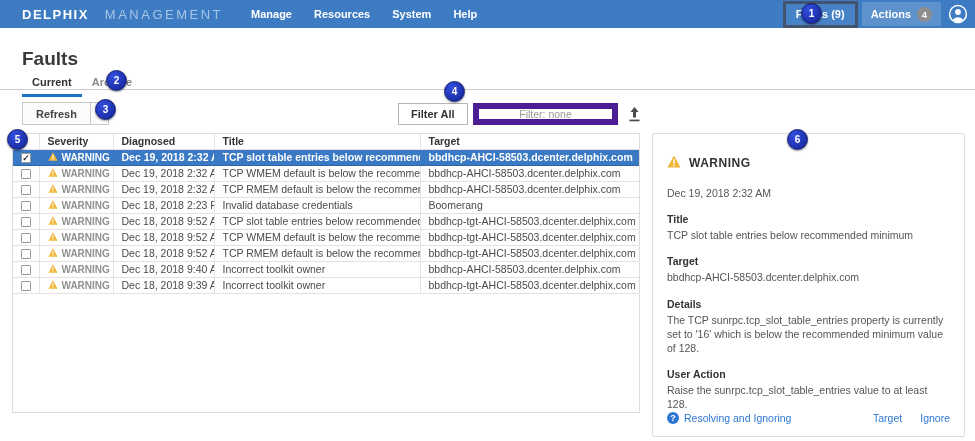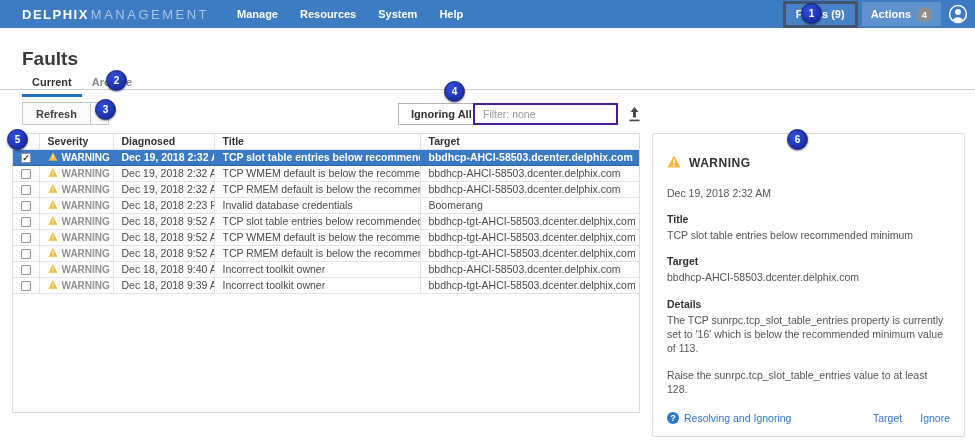--- a/index.html
+++ b/index.html
@@ -3,21 +3,21 @@
 <meta charset="utf-8">
 <style>
   * { margin:0; padding:0; box-sizing:border-box; }
   html,body { width:975px; height:441px; background:#fff; font-family:"Liberation Sans", sans-serif; }
   .screen { position:relative; width:975px; height:441px; overflow:hidden; background:#fff; }
 
   
   .topbar { position:absolute; left:0; top:0; width:975px; height:28px; background:#3d7bc2; display:flex; align-items:center; }
   .brand { margin-left:22px; white-space:nowrap; }
   .brand-primary { color:#fff; font-weight:bold; font-size:13px; letter-spacing:1.5px;margin-top:8px; }
-  .brand-secondary { color:#a6c4e6; font-size:13px; letter-spacing:2.5px; margin-left:2px; }
+  .brand-secondary { color:#a6c4e6; font-size:13px; letter-spacing:2.5px; margin-left:16px; }
   .menus { display:flex; margin-left:17px; }
   .menu-item { color:#fff; font-size:11px; font-weight:bold; padding:0 11px; cursor:pointer; }
   .topbar-right { position:absolute; right:0; top:0; height:28px; display:flex; align-items:center; }
   .faults-highlight { border:3px solid #44546e; height:27px; display:flex; align-items:center; margin-right:4px; }
   .faults-btn { background:#4782c6; border:none; color:#fff; font-weight:bold; font-size:11px; height:21px; padding:0 10px; font-family:inherit; cursor:pointer; }
   .actions-btn { background:#5e92cd; border:none; color:#fff; font-weight:bold; font-size:11px; height:24px; padding:0 9px; display:flex; align-items:center; gap:6px; font-family:inherit; cursor:pointer; }
   .actions-badge { background:#8e8e8e; color:#fff; font-size:9.5px; font-weight:bold; width:15px; height:15px; border-radius:50%; display:flex; align-items:center; justify-content:center; }
   .avatar { width:22px; height:22px; margin:0 6px 0 6px; display:flex; align-items:center; justify-content:center; }
 
   
@@ -26,21 +26,21 @@
   .tab { font-size:11px; padding:4px 10px 6px 10px; color:#8a8a8a; cursor:pointer; font-weight:bold; }
   .tab.active { color:#333; border-bottom:3px solid #1f70c4; }
   .tabs-divider { position:absolute; left:0; top:89px; width:975px; height:1px; background:#ccc; }
 
   
   .refresh-group { position:absolute; left:22px; top:102px; display:flex; height:23px; }
   .refresh-btn { background:#fcfcfc; border:1px solid #c8c8c8; border-right:none; color:#444; font-weight:bold; font-size:11px; padding:0 13px; font-family:inherit; cursor:pointer; }
   .refresh-caret { background:#fcfcfc; border:1px solid #c8c8c8; width:19px; display:flex; align-items:center; justify-content:center; cursor:pointer; }
   .caret-down { width:0; height:0; border-left:4px solid transparent; border-right:4px solid transparent; border-top:5px solid #555; }
   .resolve-all-btn { position:absolute; left:398px; top:103px; height:22px; background:#fff; border:1px solid #b5b5b5; color:#333; font-weight:bold; font-size:11px; padding:0 12px; font-family:inherit; cursor:pointer; }
-  .filter-input { position:absolute; left:473px; top:103px; width:145px; height:22px; border:2px solid #4c1d95; font-size:10.5px; padding:0 8px; font-family:inherit; color:#333; }
+  .filter-input { position:absolute; left:473px; top:103px; width:145px; height:22px; border:6px solid #4c1d95; font-size:10.5px; padding:0 8px; font-family:inherit; color:#333;text-align:center; }
   .filter-input::placeholder { color:#999; }
   .export-icon { position:absolute; left:625px; top:104px; width:18px; height:20px; cursor:pointer; display:flex; align-items:center; justify-content:center; }
 
   
   .table-container { position:absolute; left:12px; top:133px; width:628px; height:280px; border:1px solid #ddd; background:#fff; }
   table { border-collapse:collapse; table-layout:fixed; width:626px; }
   col.c-check { width:26px; } col.c-sev { width:74px; } col.c-diag { width:101px; } col.c-title { width:206px; } col.c-target { width:219px; }
   th, td { font-size:10.5px; text-align:left; padding:0 8px; height:15px; border-right:1px solid #e2e2e2; border-bottom:1px solid #e2e2e2; white-space:nowrap; overflow:hidden; }
   th:last-child, td:last-child { border-right:none; }
   th { color:#333; font-weight:bold; }
@@ -120,21 +120,21 @@
     <div class="tab">Archive</div>
   </div>
   <div class="tabs-divider"></div>
 
   <div class="refresh-group">
     <button class="refresh-btn">Refresh</button>
     <button class="refresh-caret">
       <span class="caret-down"></span>
     </button>
   </div>
-  <button class="resolve-all-btn">Ignoring All</button>
+  <button class="resolve-all-btn">Filter All</button>
   <input class="filter-input" type="text" placeholder="Filter: none" style="">
   <span class="export-icon">
     <svg width="15" height="17" viewBox="0 0 15 17">
       <path d="M7.5 1 L11.5 6 H9 V11.5 H6 V6 H3.5 Z" fill="#4a4a4a"></path>
       <rect x="2.5" y="13.6" width="10" height="1.7" fill="#4a4a4a"></rect>
     </svg>
   </span>
 
   <div class="table-container">
     <table>
@@ -329,23 +329,24 @@
     <div class="detail-section">
       <div class="detail-label">Title</div>
       <div class="detail-value">TCP slot table entries below recommended minimum</div>
     </div>
     <div class="detail-section">
       <div class="detail-label">Target</div>
       <div class="detail-value">bbdhcp-AHCI-58503.dcenter.delphix.com</div>
     </div>
     <div class="detail-section">
       <div class="detail-label">Details</div>
-      <div class="detail-value">The TCP sunrpc.tcp_slot_table_entries property is currently set to '16' which is below the recommended minimum value of 113.</div>
-    </div>
-    <div class="detail-section">
+      <div class="detail-value">The TCP sunrpc.tcp_slot_table_entries property is currently set to '16' which is below the recommended minimum value of 128.</div>
+    </div>
+    <div class="detail-section">
+      <div class="detail-label">User Action</div>
       <div class="detail-value">Raise the sunrpc.tcp_slot_table_entries value to at least 128.</div>
     </div>
     <div class="detail-footer">
       <a class="help-link">
         <span class="help-circle">?</span>
         <span>Resolving and Ignoring</span>
       </a>
       <div class="footer-actions">
         <a>Target</a>
         <a>Ignore</a>

